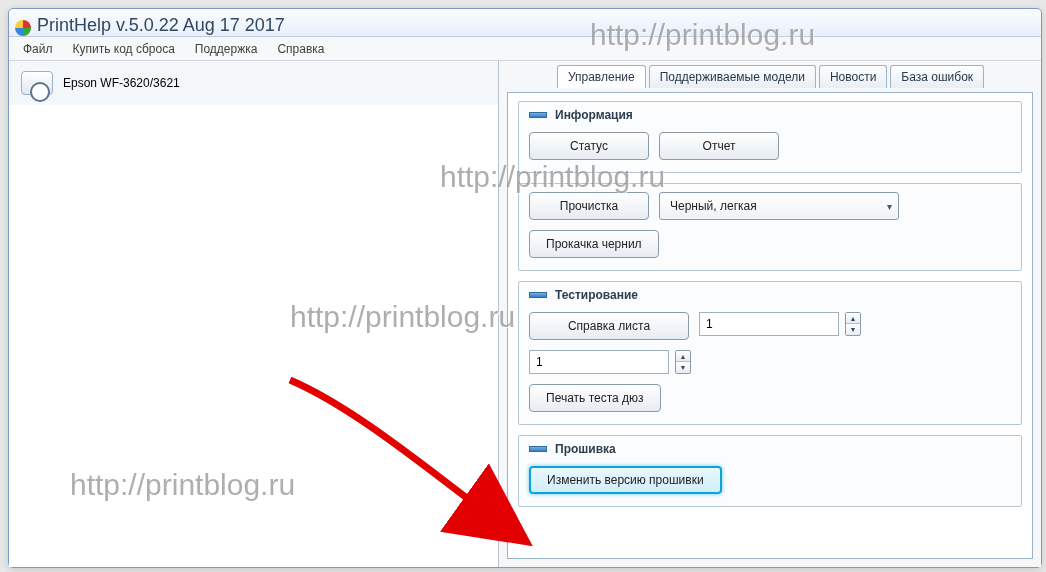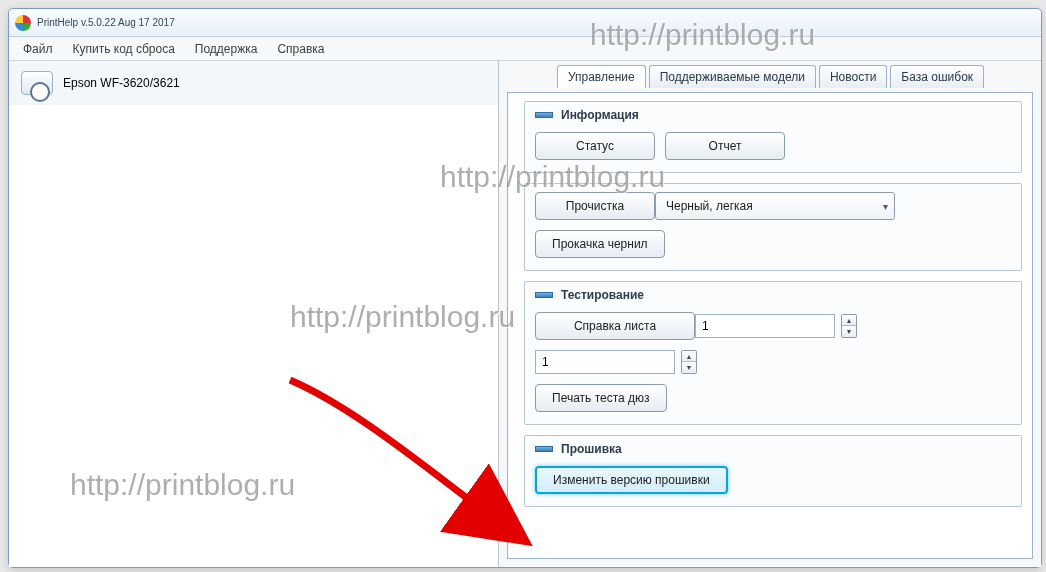--- a/index.html
+++ b/index.html
@@ -22,24 +22,24 @@
     box-shadow: 0 2px 8px rgba(0,0,0,.15);
     display: flex;
     flex-direction: column;
   }
   .titlebar {
     height: 28px;
     background: linear-gradient(#fafcff, #e8f0fb);
     border-bottom: 1px solid #c0cde0;
     border-radius: 5px 5px 0 0;
     display: flex;
-    align-items: center;
+    align-items: flex-end;
     padding: 0 6px;
     color: #33475f;
-    font-size: 10px;
+    font-size: 18px;
   }
   .titlebar .app-icon {
     width: 16px; height: 16px;
     border-radius: 50%;
     background: conic-gradient(#d33 0 25%, #3a3 25% 50%, #38d 50% 75%, #fc3 75%);
     margin-right: 6px;
   }
   .menubar {
     height: 24px;
     border-bottom: 1px solid #cfd6dd;
@@ -119,21 +119,20 @@
     border:1px solid #9cb2c8;
     background:#ffffff;
     padding:8px 10px;
     overflow:auto;
   }
   .group {
     border:1px solid #b7c6d5;
     border-radius:2px;
     margin-bottom:10px;
     background:#fbfcfd;
-    margin-left:6px;
   }
   .group-hdr {
     display:flex;
     align-items:center;
     gap:8px;
     padding:6px 10px 2px 10px;
     font-weight:bold;
     color:#274;
     color:#2c3e50;
   }
@@ -209,21 +208,21 @@
     border-radius:2px;
     overflow:hidden;
   }
   .spinner div {
     width:14px; height:11px;
     background:linear-gradient(#fff,#e6ecf2);
     display:flex; align-items:center; justify-content:center;
     font-size:7px; color:#3a4a5a;
   }
   .spinner div:first-child { border-bottom:1px solid #b0bec9; }
-  .row-line { width:100%; display:flex; align-items:center; }
+  .row-line { width:100%; display:flex; align-items:flex-start; gap:10px; }
   .watermark {
     position:absolute;
     font-family: Arial, sans-serif;
     font-size:30px;
     color: rgba(120,120,120,0.6);
     text-shadow: 1px 1px 0 rgba(255,255,255,0.7);
     pointer-events:none;
     white-space:nowrap;
   }
   .arrow {

